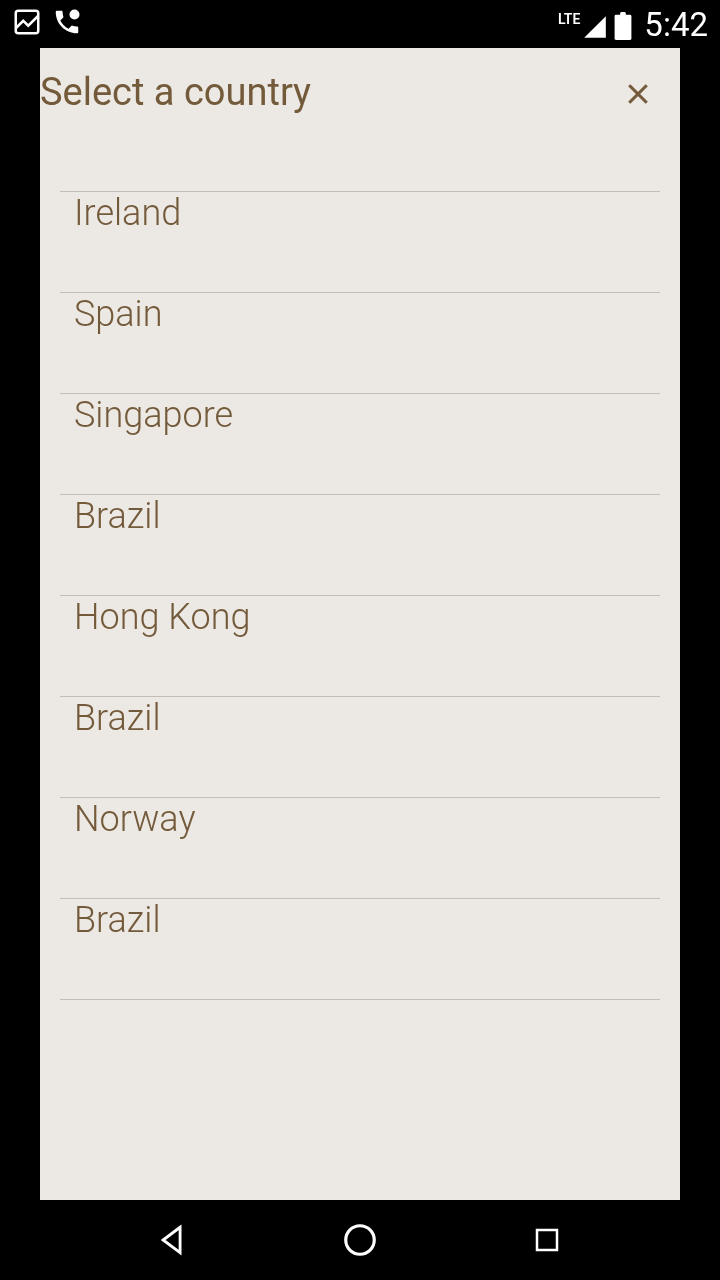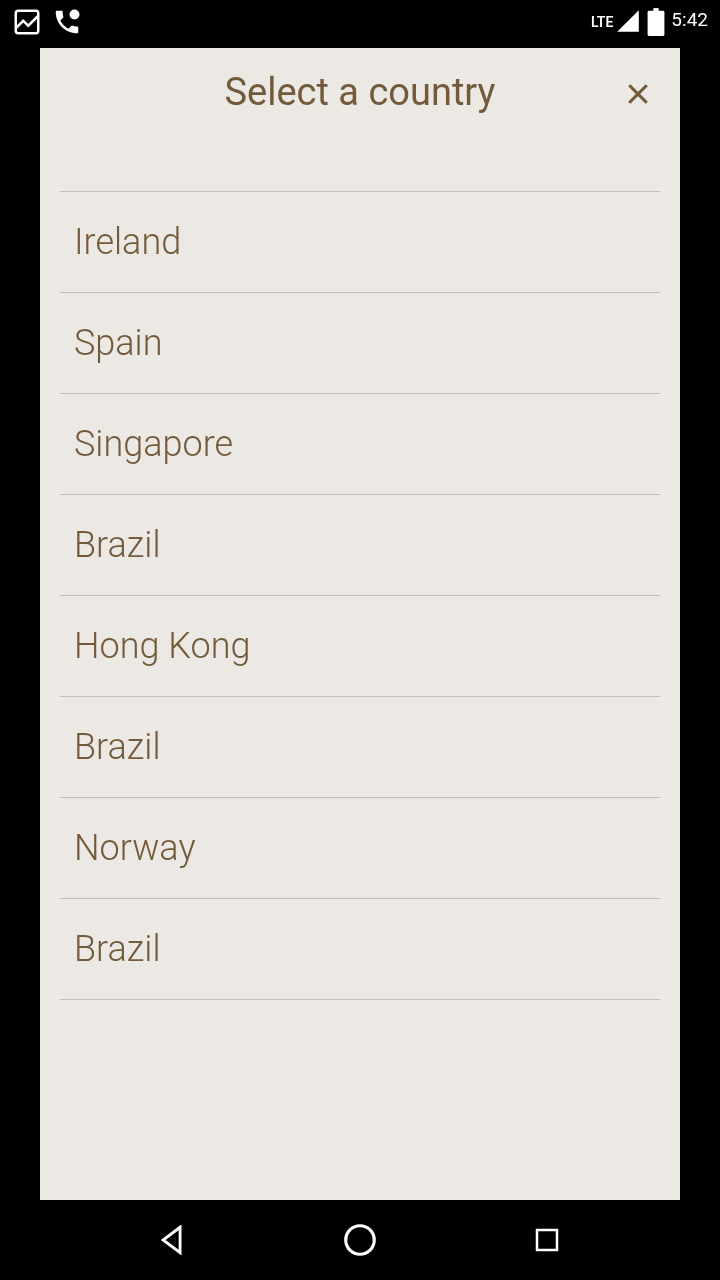--- a/index.html
+++ b/index.html
@@ -25,26 +25,26 @@
       color: #fff;
     }
     .status-left {
       display: flex;
       gap: 10px;
       align-items: center;
     }
     .status-right {
       display: flex;
       gap: 6px;
-      align-items: flex-start;
+      align-items: flex-end;
     }
     .status-time {
-      font-size: 19px;
+      font-size: 33px;
       font-weight: 400;
-      margin-left: 0;
+      margin-left: 6px;
     }
     .lte-label {
       font-size: 14px;
       font-weight: 600;
       margin-right: -4px;
       align-self: flex-start;
       margin-top: 6px;
     }
     .modal-backdrop {
       position: absolute;
@@ -61,21 +61,21 @@
       right: 40px;
       bottom: 80px;
       background: #ece8e3;
       display: flex;
       flex-direction: column;
       overflow: hidden;
     }
     .modal-header {
       position: relative;
       padding: 22px 0 18px;
-      text-align: center;
+      text-align: left;
     }
     .modal-title {
       color: #735a3a;
       font-size: 38px;
       font-weight: 400;
     }
     .close-button {
       position: absolute;
       right: 22px;
       top: 26px;
@@ -87,21 +87,21 @@
       justify-content: center;
     }
     .country-list {
       flex: 1;
       overflow: hidden;
       padding: 0 20px;
     }
     .country-item {
       height: 101px;
       display: flex;
-      align-items: center;
+      align-items: flex-start;
       padding-left: 14px;
       border-bottom: 1px solid #c5beb4;
       color: #735a3a;
       font-size: 36px;
       font-weight: 300;
       cursor: pointer;
     }
     .country-item.partial-top {
       height: 60px;
       align-items: flex-start;

